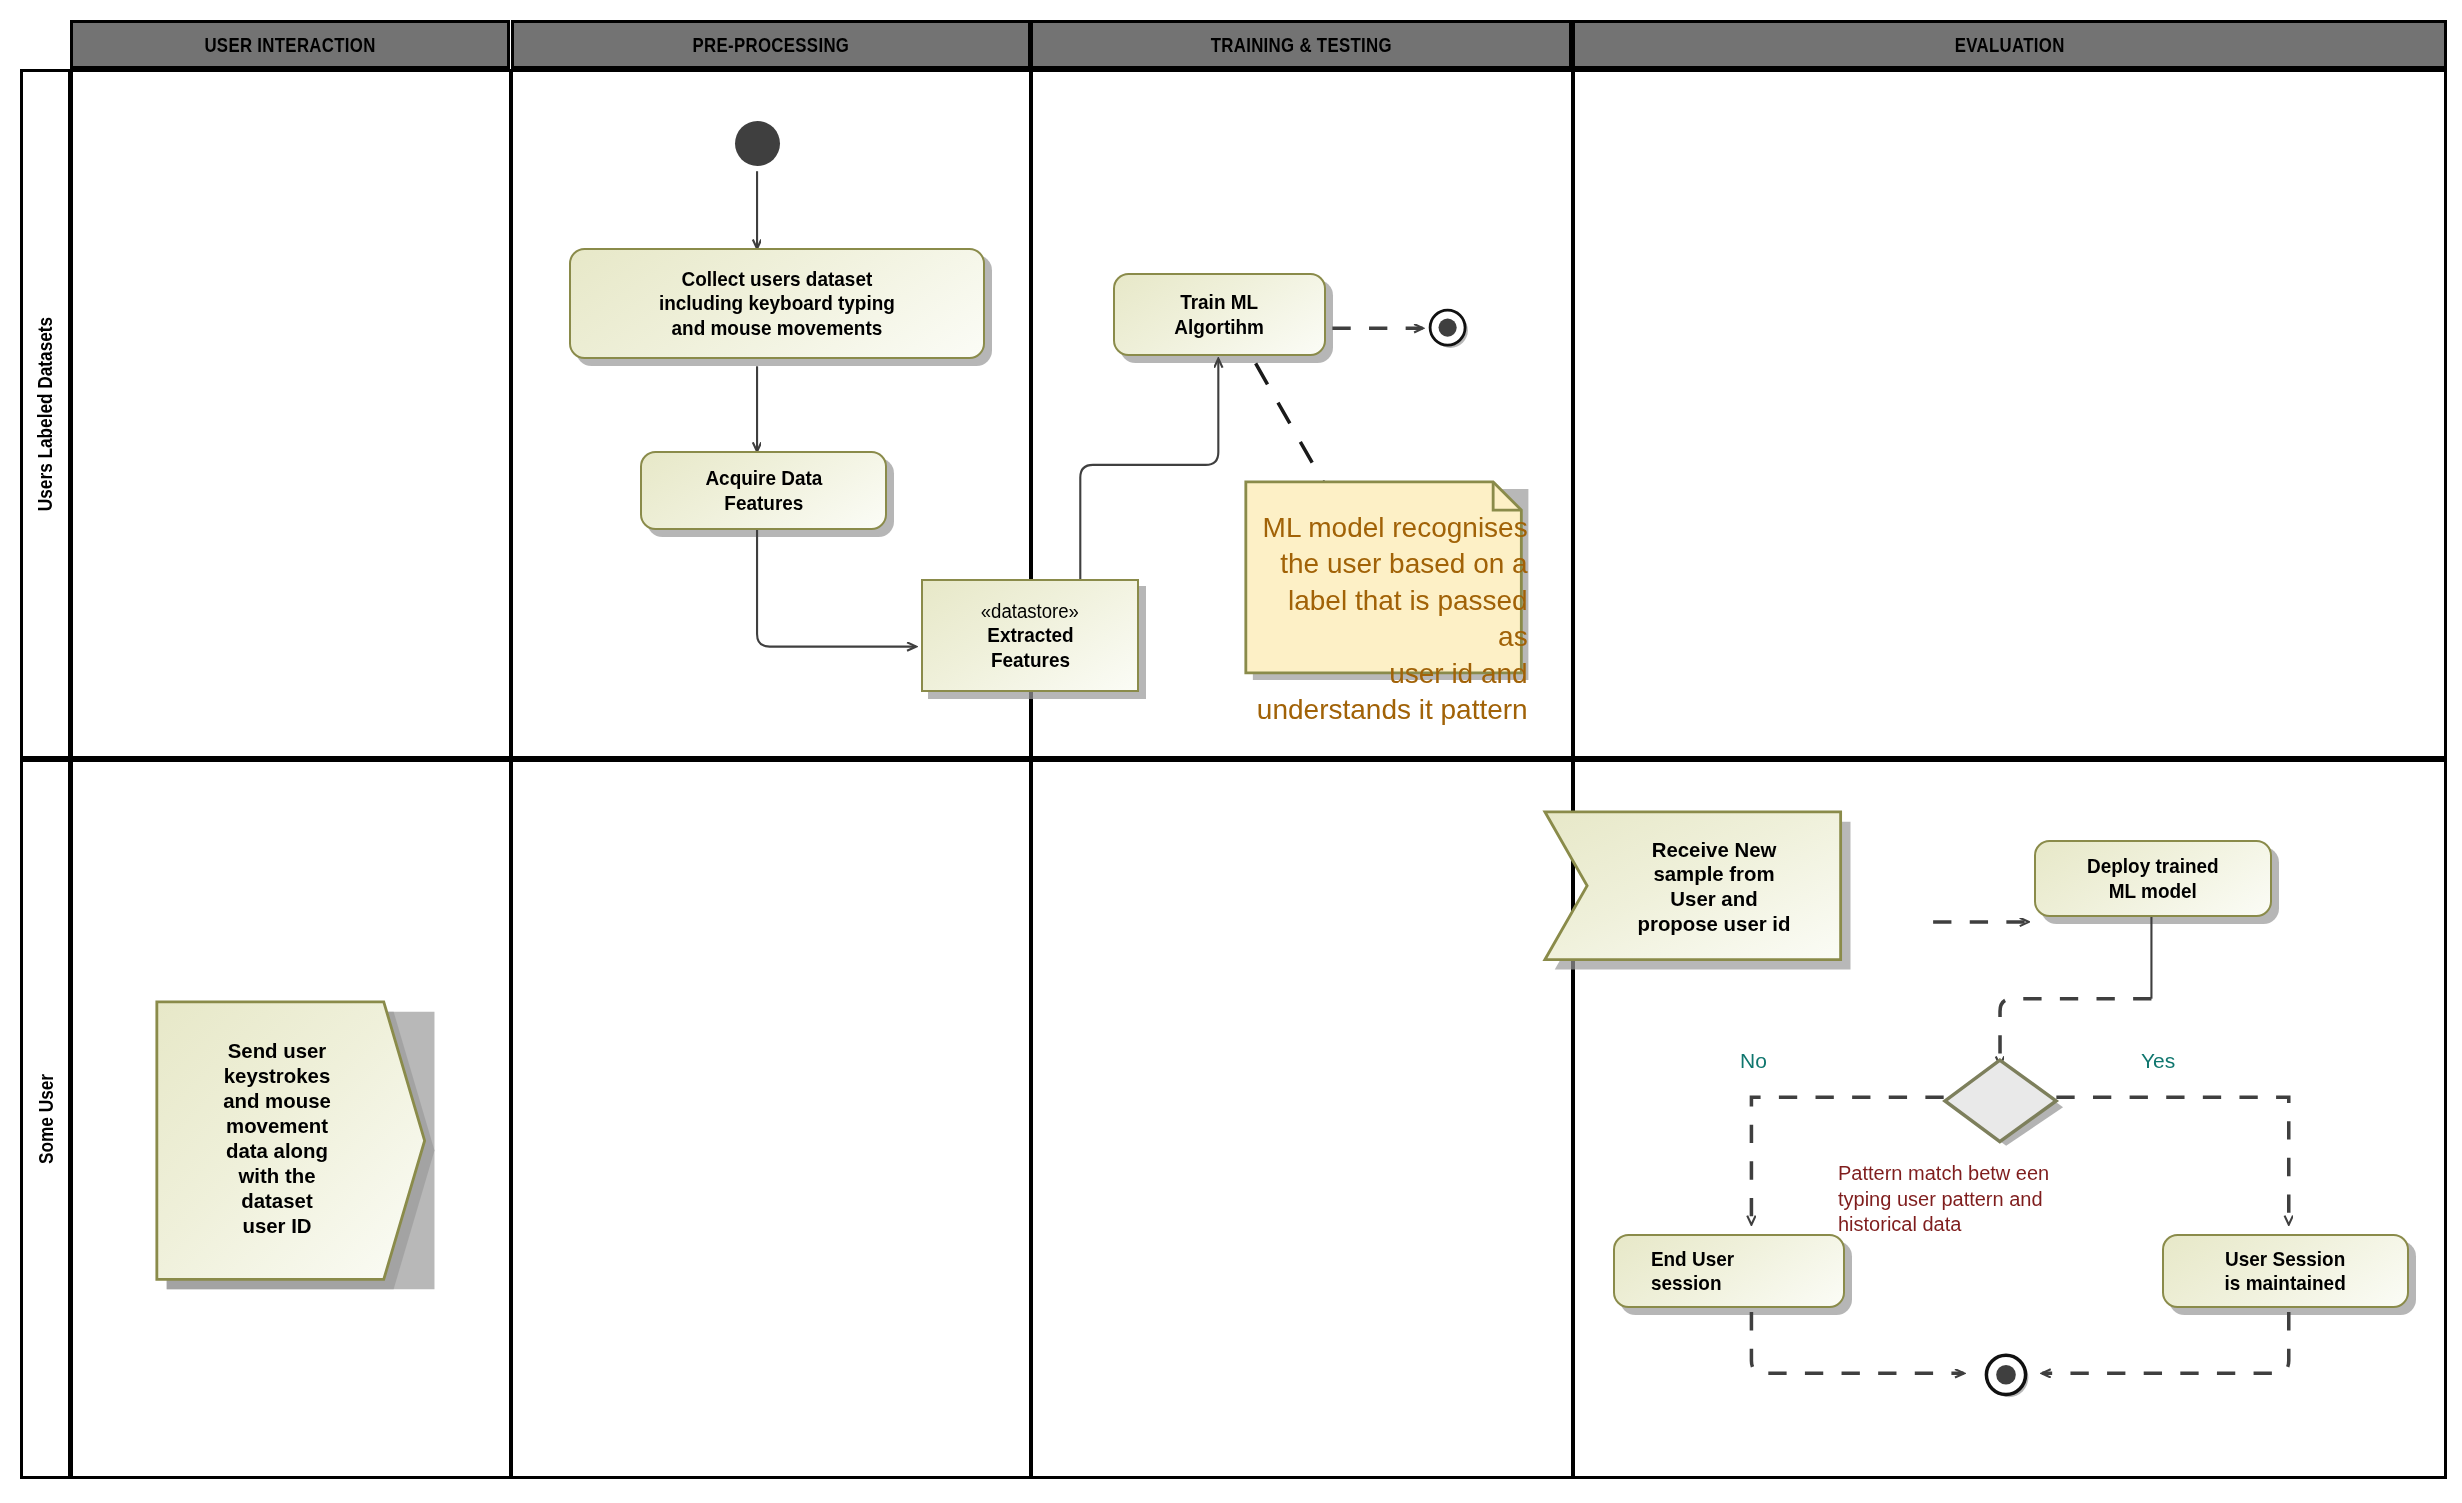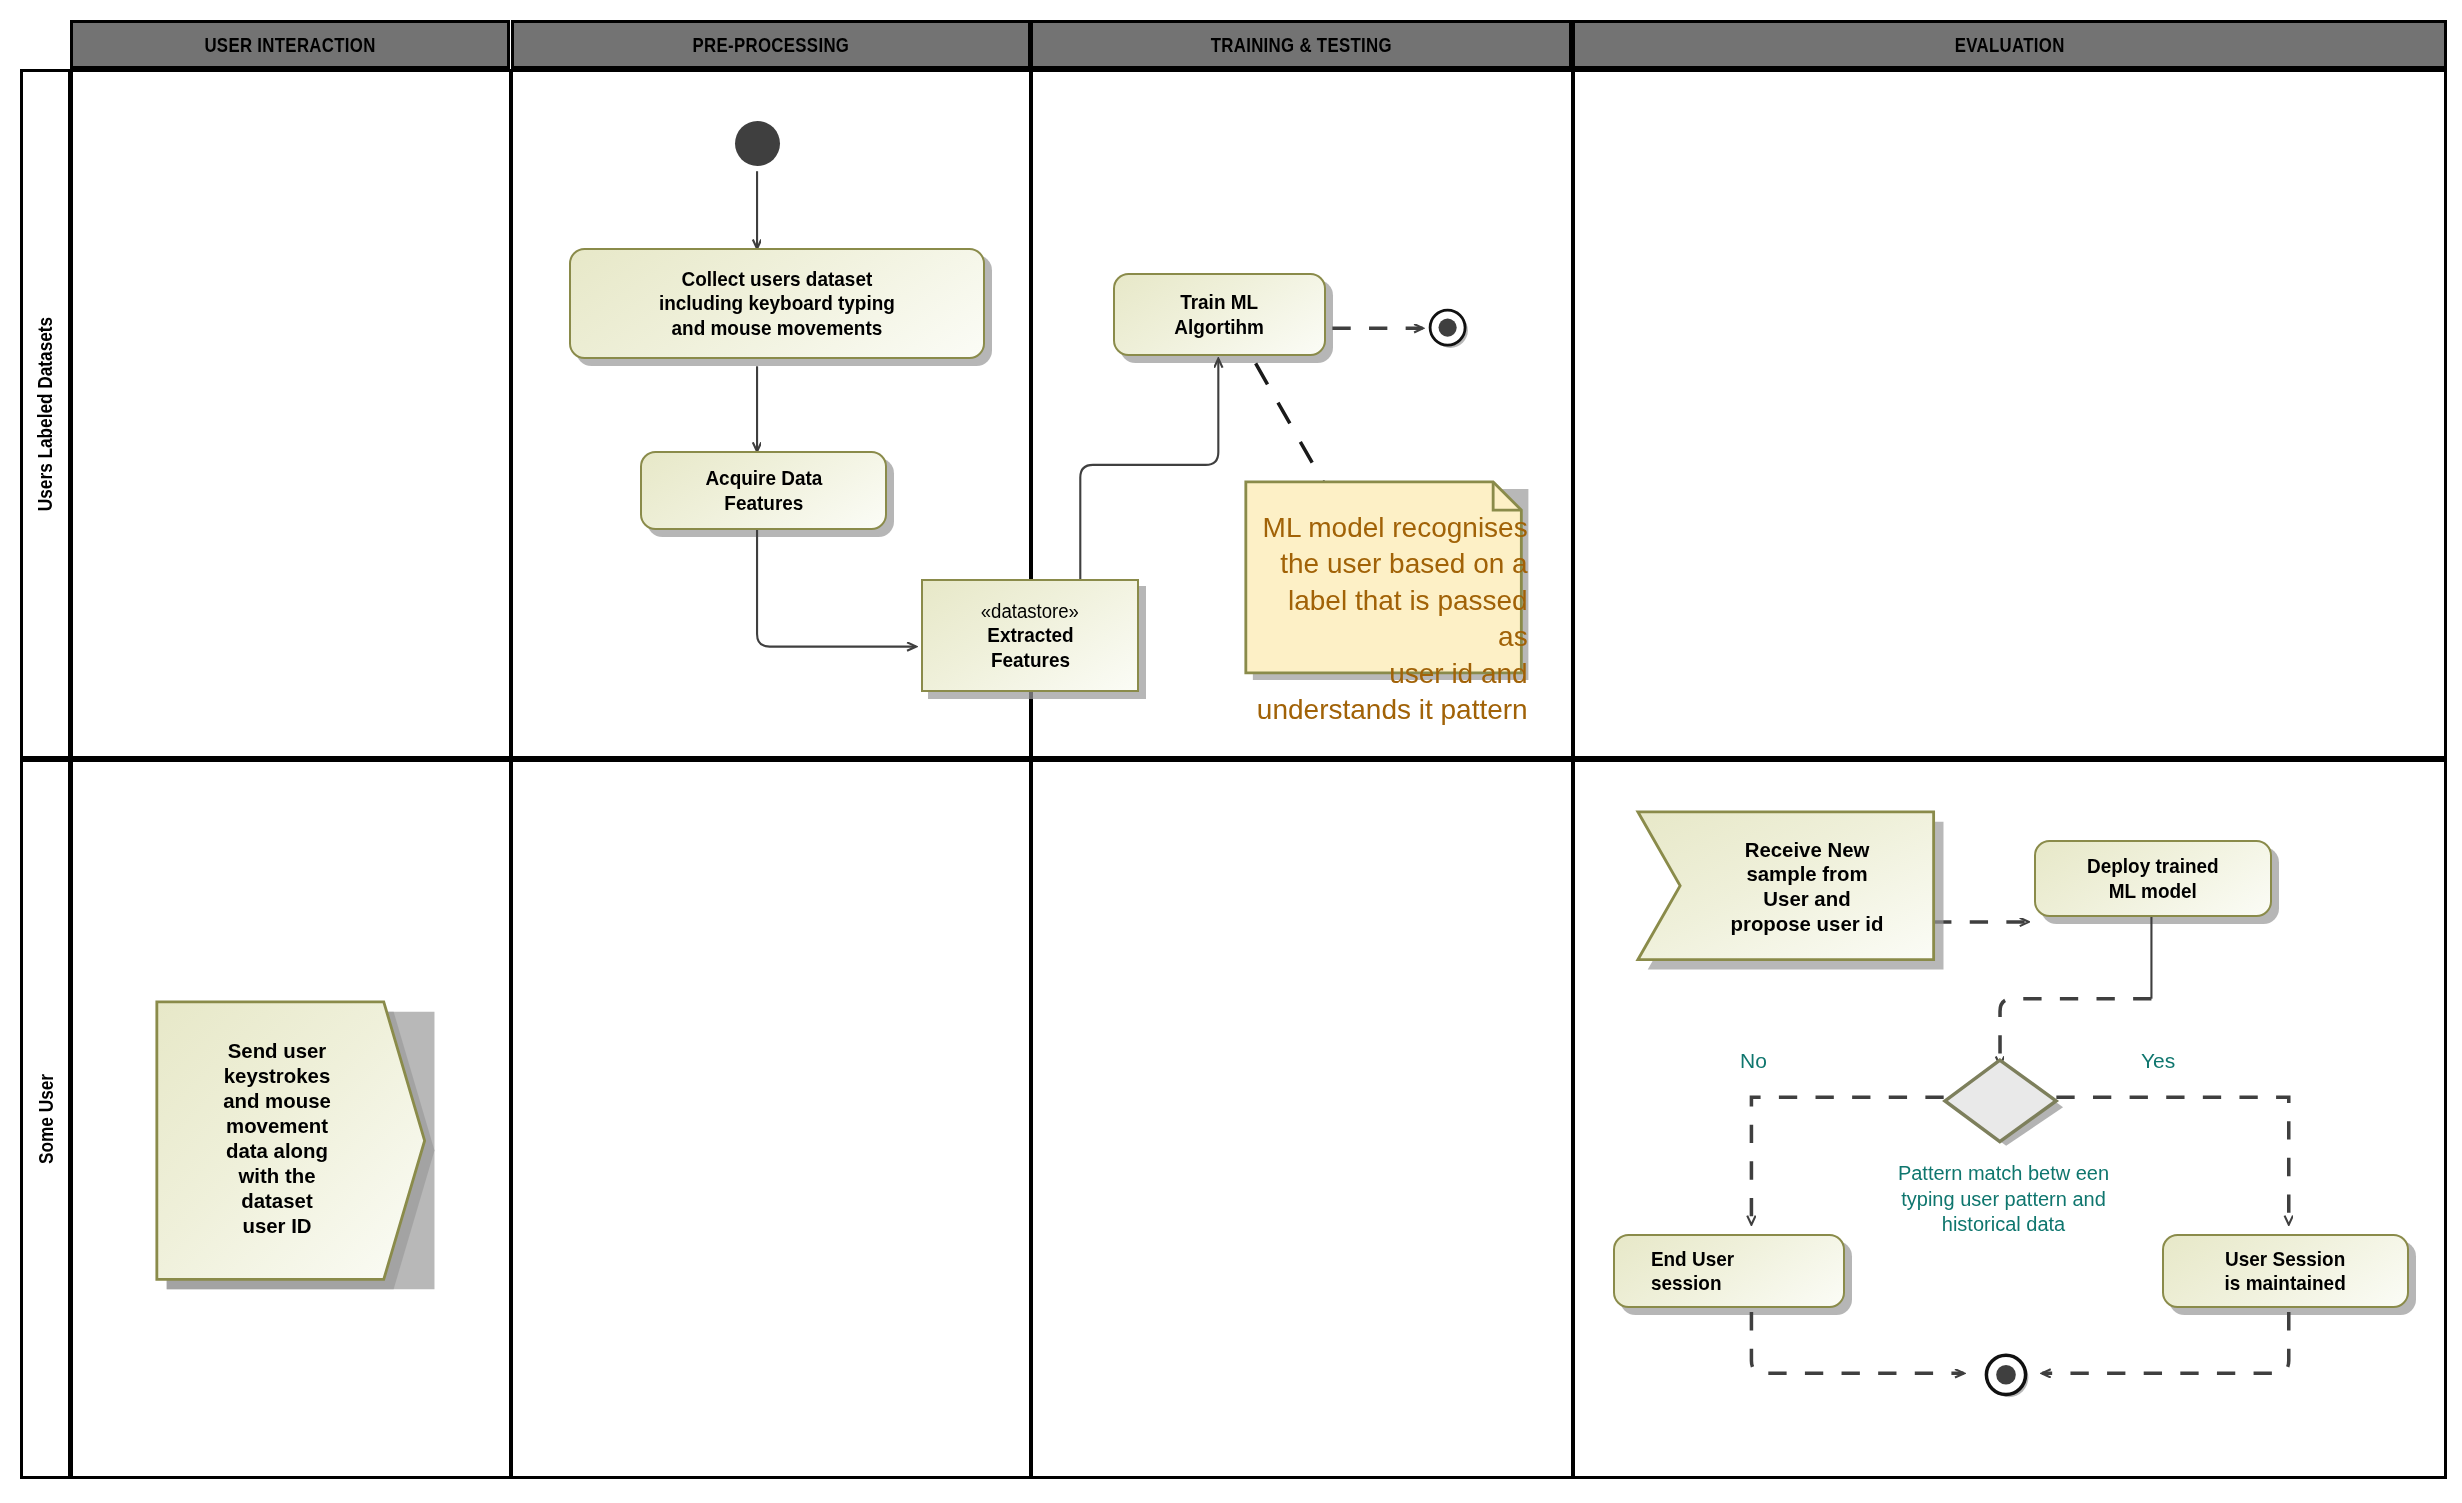--- a/index.html
+++ b/index.html
@@ -64,21 +64,21 @@
     position:absolute;left:12.7px;top:31px;width:calc(100% - 24px);
     font-size:28px;line-height:1.30;color:#a16207;text-align:right;
   }
 
   .diamond{position:absolute;z-index:3;}
   .circle-start{
     position:absolute;border-radius:50%;background:#3f3f3f;z-index:3;
   }
   .endnode{position:absolute;z-index:3;}
 
-  .freetext{position:absolute;text-align:center;font-size:20px;line-height:1.28;color:#0f766e;z-index:4;}
+  .freetext{position:absolute;font-size:20px;line-height:1.28;color:#7f1d1d;z-index:4;}
   .edgelabel{position:absolute;font-size:21px;color:#0f766e;z-index:4;}
 
   .edges{position:absolute;left:0;top:0;width:2462px;height:1503px;z-index:2;pointer-events:none;}
 </style>
 </head>
 <body>
 
 <div id="stage">
 
   <div class="lane-header" style="left:70px;top:20px;width:440px;height:49px;">
@@ -223,21 +223,21 @@
         <div>and mouse</div>
         <div>movement</div>
         <div>data along</div>
         <div>with the</div>
         <div>dataset</div>
         <div>user ID</div>
       </div>
     </div>
   </div>
 
-  <div class="sig" style="left:1635px;top:809px;width:317px;height:169px;">
+  <div class="sig" style="left:1542px;top:809px;width:317px;height:169px;">
     <svg width="317" height="169" viewBox="0 0 450 240">
       <path d="M18,18 L438,18 L438,228 L18,228 L78,123 Z" fill="#9a9a9a" opacity=".7"></path>
       <path d="M4,4 L424,4 L424,214 L4,214 L64,109 Z" fill="url(#gradRx)" stroke="#8a8b4a" stroke-width="4" stroke-linejoin="miter"></path>
       <defs>
         <linearGradient id="gradRx" x1="0" y1="0" x2="1" y2="1">
           <stop offset="0%" stop-color="#e7e8c8"></stop>
           <stop offset="45%" stop-color="#eff0da"></stop>
           <stop offset="100%" stop-color="#fbfcf6"></stop>
         </linearGradient>
       </defs>

